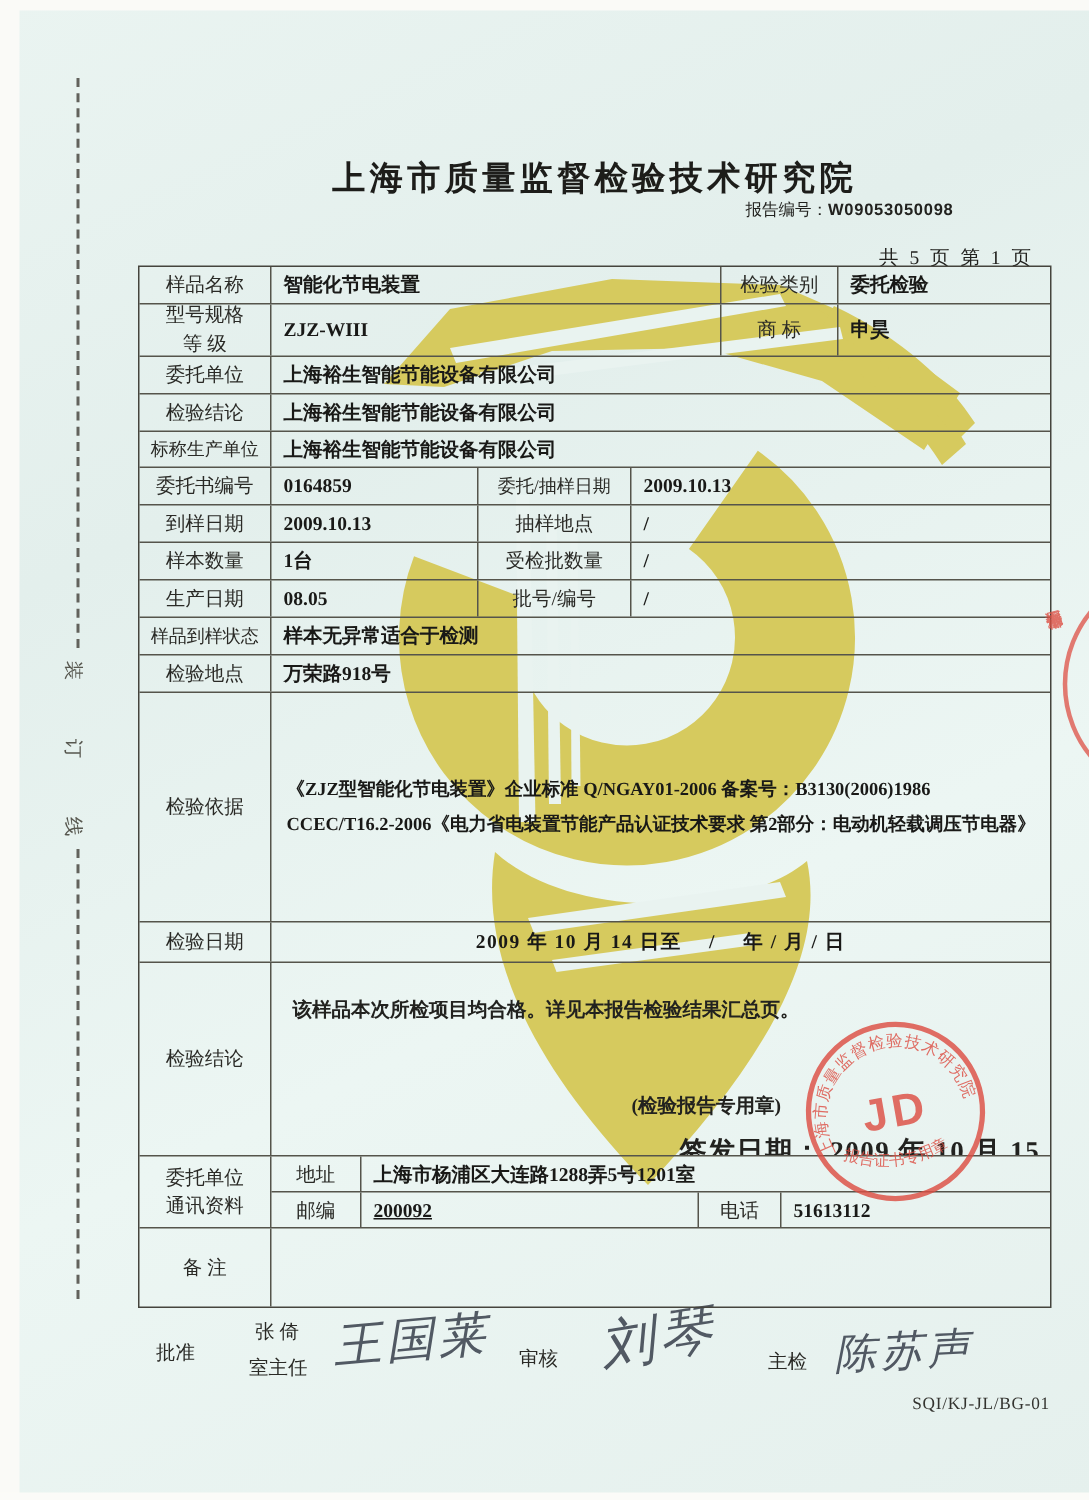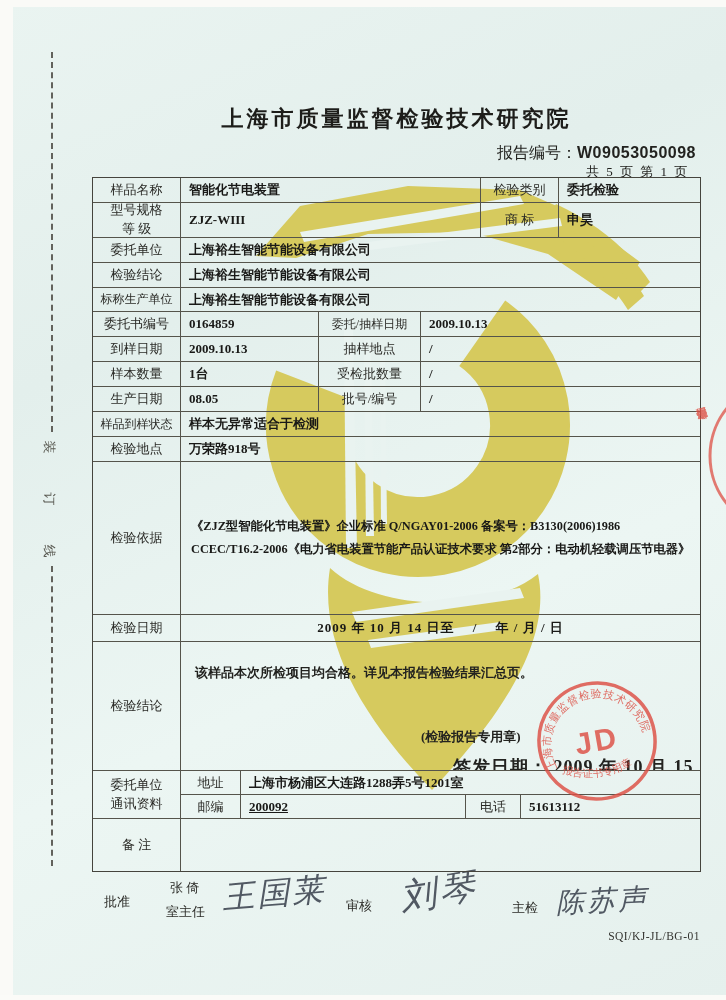--- a/index.html
+++ b/index.html
@@ -16,21 +16,21 @@
 
   
   .dash{position:absolute;left:51px;border-left:2px dashed #62625c;width:0;}
   .bind-char{position:absolute;left:42px;font-size:13px;color:#57574f;transform:rotate(90deg);}
 
   
   .org-title{position:absolute;left:92px;top:104px;width:609px;text-align:center;
              font-size:22px;font-weight:bold;letter-spacing:3px;color:#1d1d1a;}
   .doc-title{position:absolute;left:92px;top:135px;width:609px;text-align:center;
              font-size:23px;font-weight:bold;letter-spacing:14px;color:#1d1d1a;}
-  .report-no{position:absolute;left:497px;top:143px;font-size:16px;}
+  .report-no{position:absolute;left:497px;top:132px;font-size:11px;}
   .report-no b{font-family:"Liberation Sans",sans-serif;font-weight:bold;letter-spacing:.5px;}
   .pagination{position:absolute;left:586px;top:163px;font-size:13px;letter-spacing:2px;}
 
   
   .tbl{position:absolute;left:92px;top:177px;width:609px;height:695px;
        border:1.4px solid #45443d;box-sizing:border-box;display:flex;flex-direction:column;z-index:2;}
   .row{display:flex;border-bottom:1px solid #55544b;box-sizing:border-box;}
   .row:last-child{border-bottom:none;}
   .c{box-sizing:border-box;border-right:1px solid #55544b;display:flex;align-items:center;
      font-size:13px;overflow:hidden;white-space:nowrap;}

